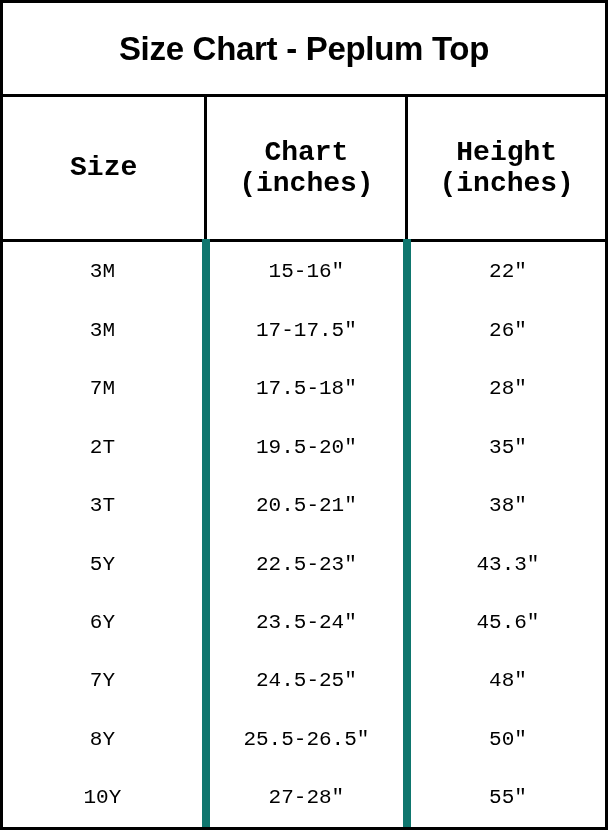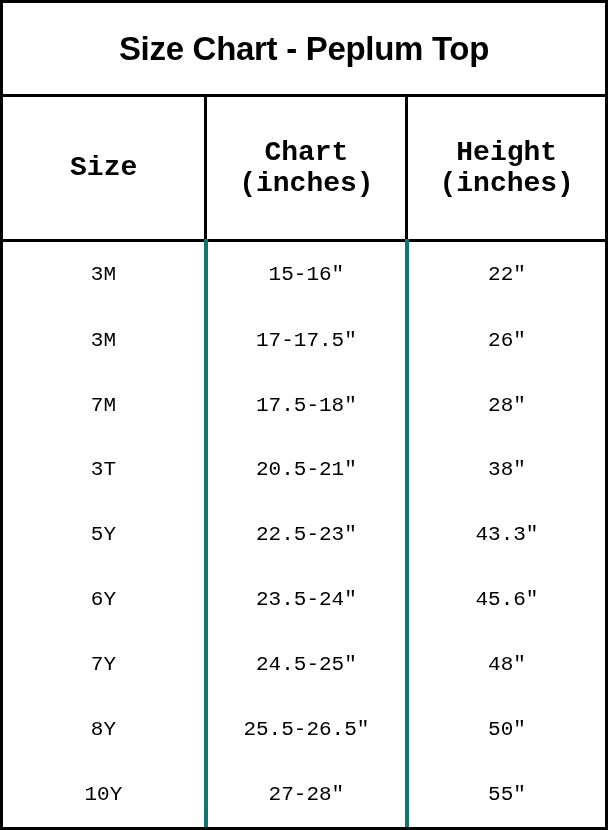--- a/index.html
+++ b/index.html
@@ -50,21 +50,21 @@
     font-size: 28px;
     font-weight: bold;
     line-height: 1.12;
     height: 142px;
     vertical-align: middle;
     text-align: center;
     padding: 0 4px;
   }
   table.size-table th:last-child { border-right: none; }
   table.size-table td {
-    border-right: 4px solid #0f766e;
+    border-right: 8px solid #0f766e;
     font-size: 21px;
     text-align: center;
     height: 41.5px;
     vertical-align: middle;
     padding: 0 4px;
   }
   table.size-table td:last-child { border-right: none; }
   .hdr-line2 { display: block; }
 </style>
 </head>
@@ -105,20 +105,25 @@
         <td>3M</td>
         <td>17-17.5"</td>
         <td>26"</td>
       </tr>
       <tr>
         <td>7M</td>
         <td>17.5-18"</td>
         <td>28"</td>
       </tr>
       <tr>
+        <td>2T</td>
+        <td>19.5-20"</td>
+        <td>35"</td>
+      </tr>
+      <tr>
         <td>3T</td>
         <td>20.5-21"</td>
         <td>38"</td>
       </tr>
       <tr>
         <td>5Y</td>
         <td>22.5-23"</td>
         <td>43.3"</td>
       </tr>
       <tr>

